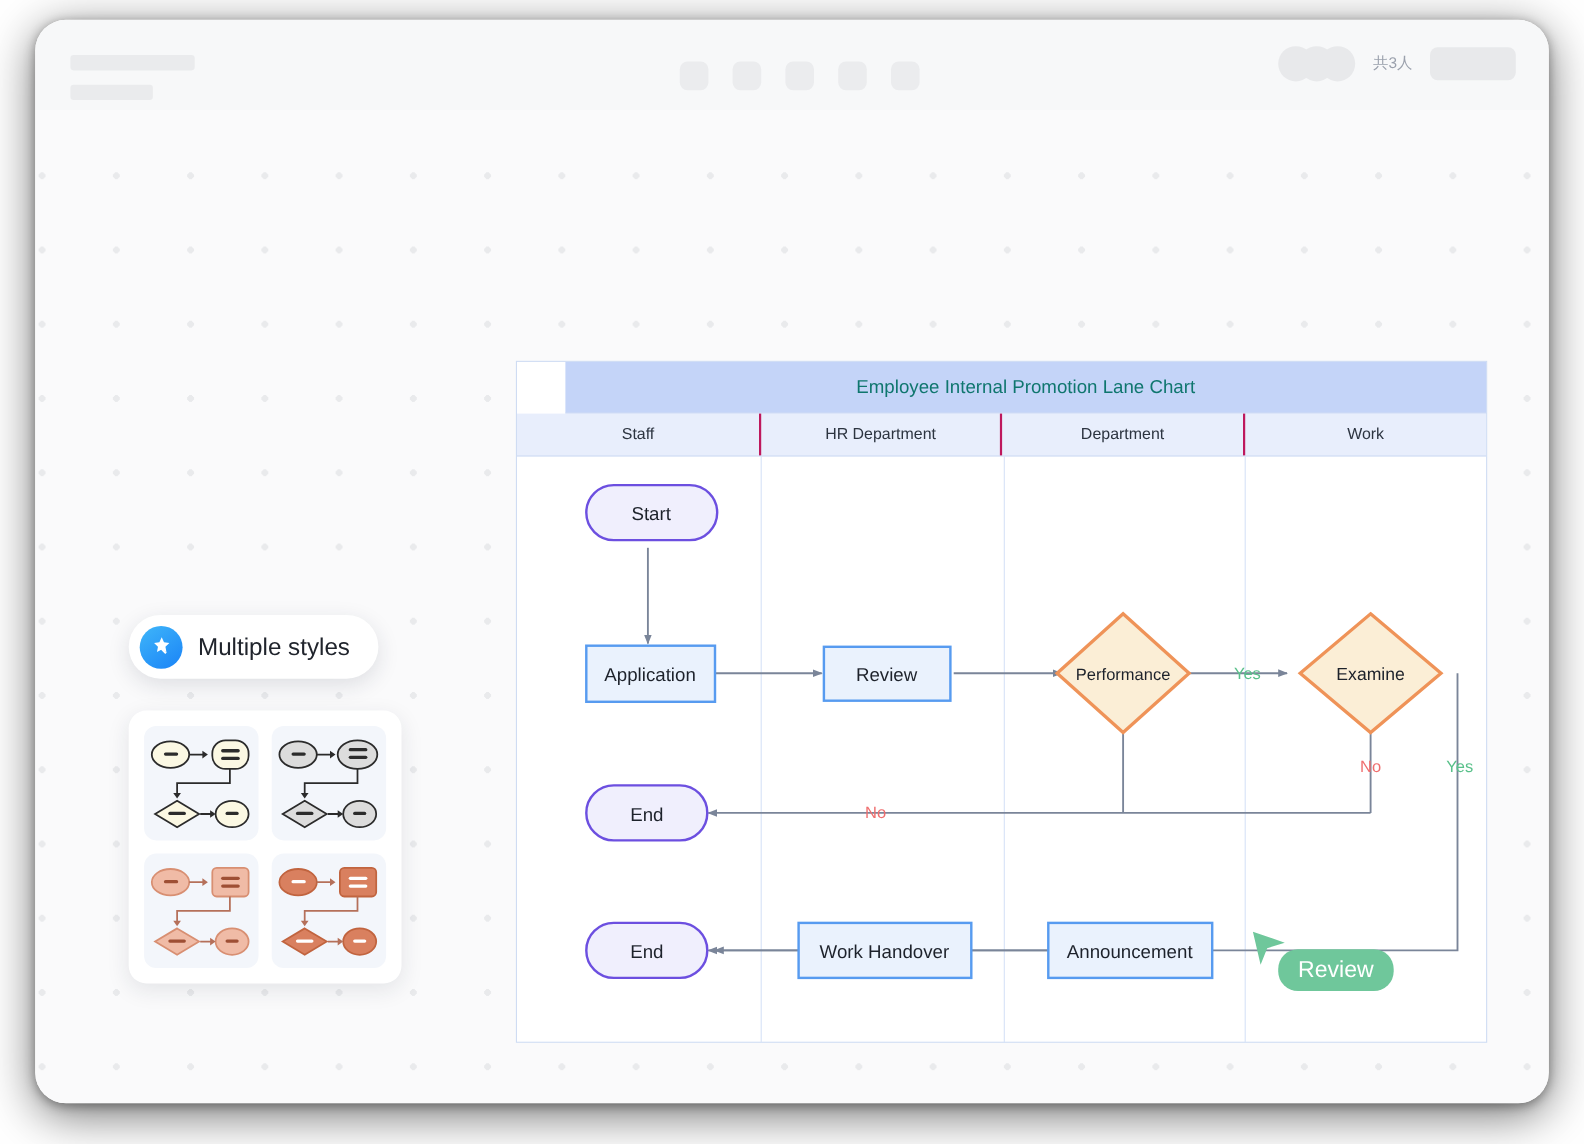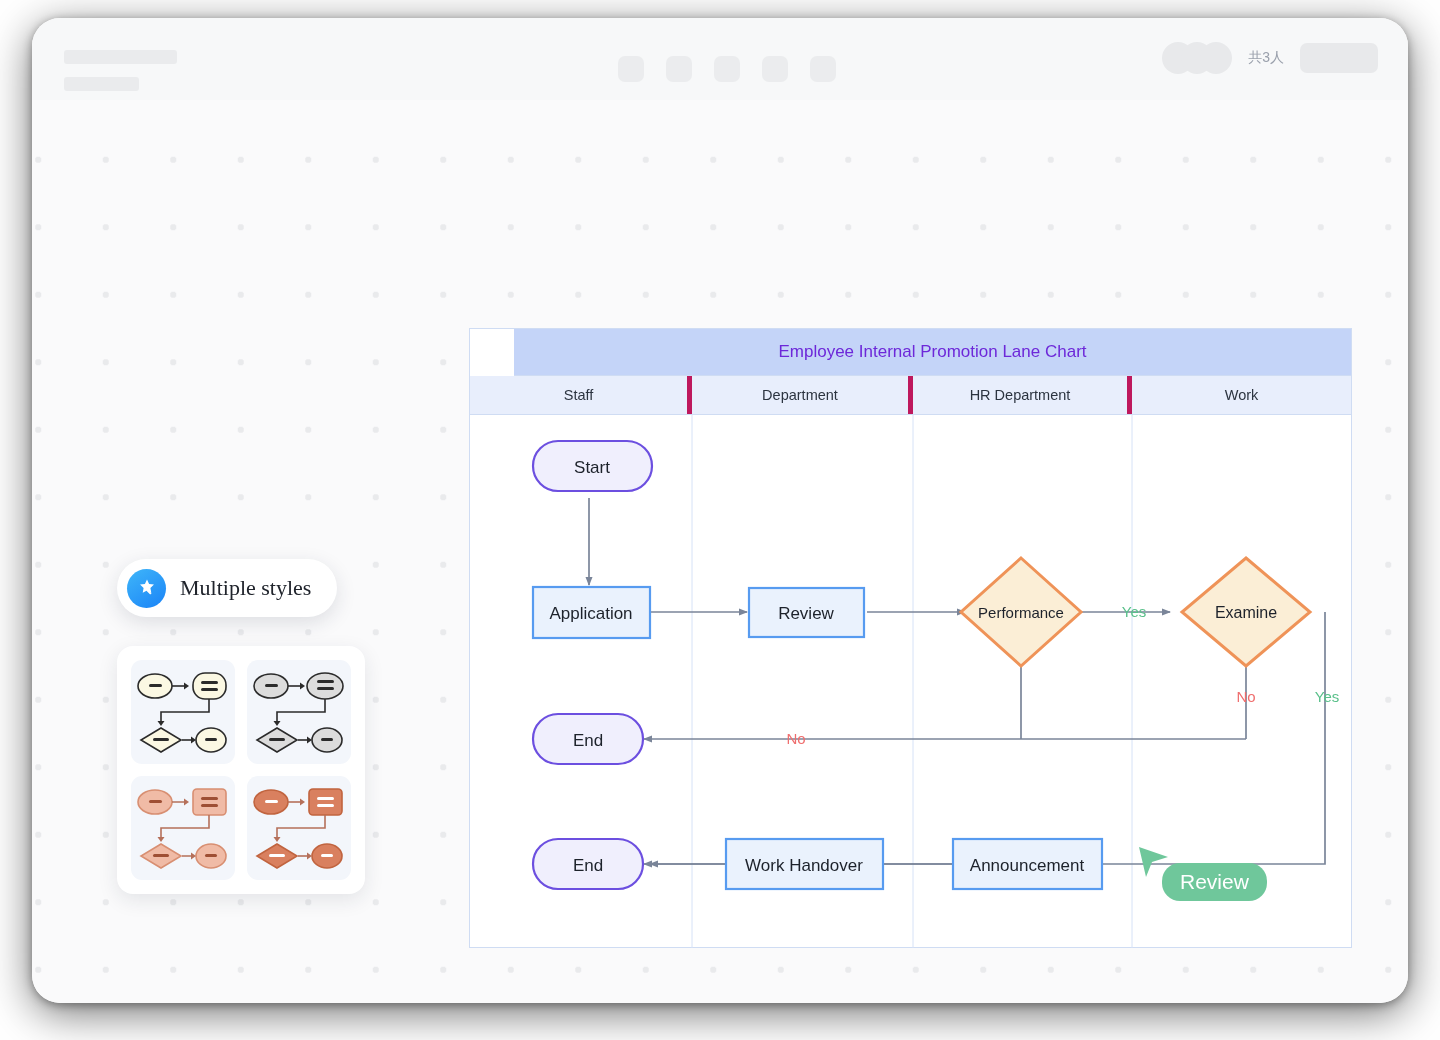--- a/index.html
+++ b/index.html
@@ -58,21 +58,21 @@
     height:58px;padding:0 26px 0 10px;
     background:#ffffff;border-radius:29px;
     box-shadow:0 6px 20px rgba(30,40,60,.13);
     display:flex;align-items:center;gap:14px;
   }
   .wand-circle{
     width:39px;height:39px;border-radius:50%;
     background:linear-gradient(145deg,#3fb6f9,#1a83f7);
     display:flex;align-items:center;justify-content:center;
   }
-  .styles-pill .label{font-size:22px;color:#20242c;white-space:nowrap;font-family:Liberation Serif, serif;}
+  .styles-pill .label{font-size:22px;color:#20242c;white-space:nowrap;}
 
   
   .styles-panel{
     position:absolute;left:85px;top:546px;width:248px;height:248px;
     background:#ffffff;border-radius:16px;
     box-shadow:0 6px 20px rgba(30,40,60,.10);
     padding:14px;box-sizing:border-box;
     display:grid;grid-template-columns:1fr 1fr;grid-template-rows:1fr 1fr;gap:12px;
   }
   .thumb{
@@ -81,30 +81,30 @@
   }
 
   
   .lane-chart{
     position:absolute;left:437px;top:228px;width:883px;height:620px;
     background:#ffffff;border:1px solid #cfdcf3;box-sizing:border-box;
   }
   .lane-title{
     height:46px;background:#c4d4f8;border-bottom:1px solid #cfdcf3;
     display:flex;align-items:center;justify-content:center;
-    font-size:17px;color:#6d28d9;margin-left:44px;
+    font-size:17px;color:#0f766e;margin-left:44px;
   }
   .lane-heads{
     height:38px;background:#e8eefc;border-bottom:1px solid #cfdcf3;
     display:flex;
   }
   .lane-head{
     display:flex;align-items:center;justify-content:center;
     font-size:14.5px;color:#2c3440;
-    border-right:5px solid #be185d;box-sizing:border-box;
+    border-right:2px solid #be185d;box-sizing:border-box;
   }
   .lane-head:last-child{border-right:none;}
   .lane-body{position:absolute;left:0;top:85px;right:0;bottom:0;}
 
   .flow-svg{position:absolute;left:0;top:0;}
 </style>
 </head>
 <body>
 
 <div class="stage">
@@ -223,22 +223,22 @@
           </svg>
         </div>
       </div>
 
       <div class="lane-chart">
 
         <div class="lane-title">Employee Internal Promotion Lane Chart</div>
 
         <div class="lane-heads">
           <div class="lane-head" style="width:222px">Staff</div>
+          <div class="lane-head" style="width:219px">HR Department</div>
           <div class="lane-head" style="width:221px">Department</div>
-          <div class="lane-head" style="width:219px">HR Department</div>
           <div class="lane-head" style="width:219px">Work</div>
         </div>
 
         <div class="lane-body">
           <svg class="flow-svg" width="881" height="534" viewBox="0 0 881 534">
             <defs>
               <marker id="ah" markerWidth="9" markerHeight="9" refX="8" refY="4.5" orient="auto" markerUnits="userSpaceOnUse">
                 <path d="M0,1 L9,4.5 L0,8 Z" fill="#7a8599"></path>
               </marker>
             </defs>

